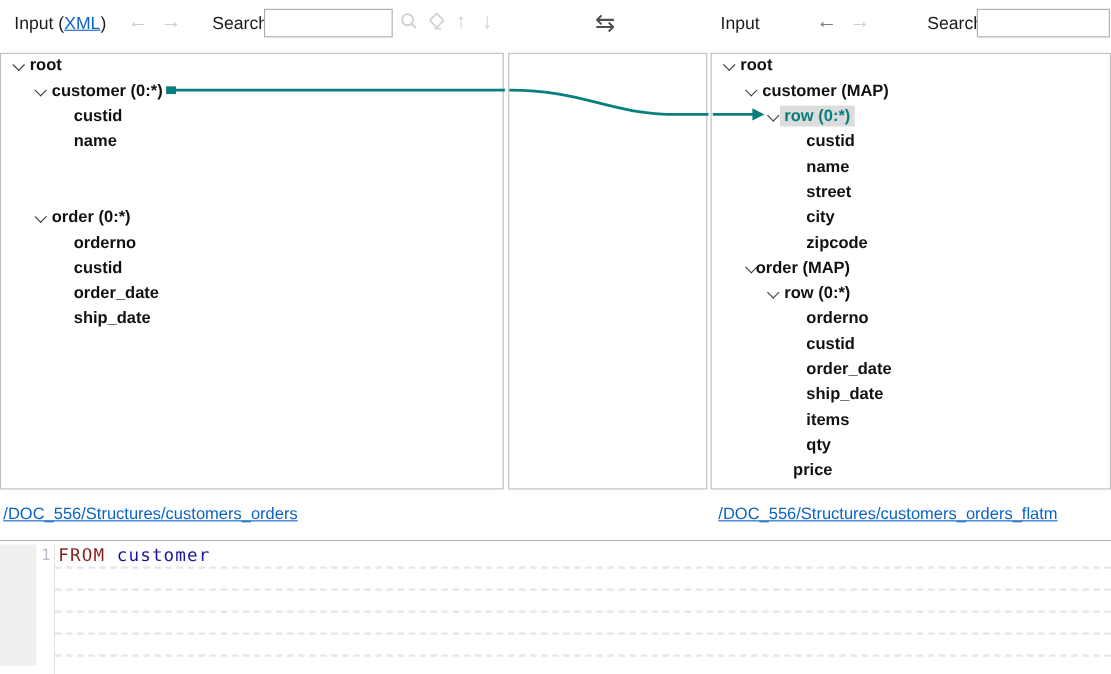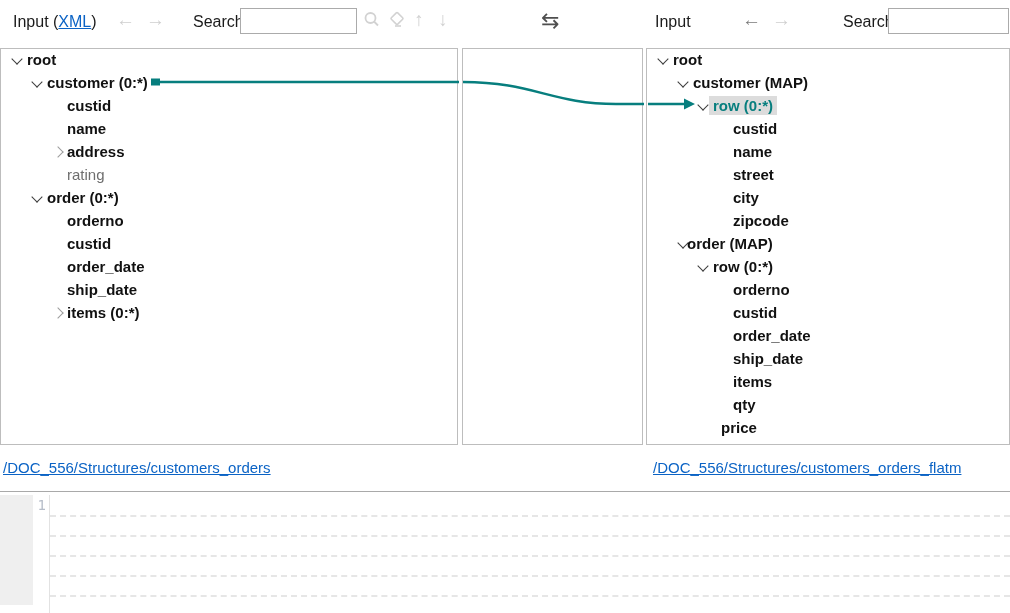--- a/index.html
+++ b/index.html
@@ -108,46 +108,35 @@
       <div class="tree-row" style="top: 23px;">
         <span class="chevron" style="left: 30px;"></span>
         <span class="tree-label" style="left: 47px;">customer (0:*)</span>
       </div>
       <div class="tree-row" style="top: 46px;">
         <span class="tree-label" style="left: 67px;">custid</span>
       </div>
       <div class="tree-row" style="top: 69px;">
         <span class="tree-label" style="left: 67px;">name</span>
       </div>
-      <div class="tree-row" style="top: 92px;">
-        <span class="chevron right" style="left: 50px;"></span>
-        <span class="tree-label" style="left: 67px;">address</span>
-      </div>
-      <div class="tree-row" style="top: 115px;">
-        <span class="tree-label muted" style="left: 67px;">rating</span>
-      </div>
       <div class="tree-row" style="top: 138px;">
         <span class="chevron" style="left: 30px;"></span>
         <span class="tree-label" style="left: 47px;">order (0:*)</span>
       </div>
       <div class="tree-row" style="top: 161px;">
         <span class="tree-label" style="left: 67px;">orderno</span>
       </div>
       <div class="tree-row" style="top: 184px;">
         <span class="tree-label" style="left: 67px;">custid</span>
       </div>
       <div class="tree-row" style="top: 207px;">
         <span class="tree-label" style="left: 67px;">order_date</span>
       </div>
       <div class="tree-row" style="top: 230px;">
         <span class="tree-label" style="left: 67px;">ship_date</span>
-      </div>
-      <div class="tree-row" style="top: 253px;">
-        <span class="chevron right" style="left: 50px;"></span>
-        <span class="tree-label" style="left: 67px;">items (0:*)</span>
       </div>
     </div>
   <div class="tree" id="tree-right">
       <div class="tree-row" style="top: 0px;">
         <span class="chevron" style="left: 10px;"></span>
         <span class="tree-label" style="left: 27px;">root</span>
       </div>
       <div class="tree-row" style="top: 23px;">
         <span class="chevron" style="left: 30px;"></span>
         <span class="tree-label" style="left: 47px;">customer (MAP)</span>
@@ -211,20 +200,21 @@
   </svg>
 
   <a class="doc-link" id="doc-link-left">/DOC_556/Structures/customers_orders</a>
   <a class="doc-link" id="doc-link-right">/DOC_556/Structures/customers_orders_flatm</a>
   <div id="footer-sep"></div>
 
   <div id="editor">
     <div id="gutter"></div>
     <div id="gutter-sep"></div>
     <div class="line-number">1</div>
+    <div id="code-line"><span class="tok-keyword">FROM</span><span class="tok-plain"> </span><span class="tok-identifier">customer</span></div>
     <div class="dash-line" style="top:23px;"></div>
     <div class="dash-line" style="top:43px;"></div>
     <div class="dash-line" style="top:63px;"></div>
     <div class="dash-line" style="top:83px;"></div>
     <div class="dash-line" style="top:103px;"></div>
   </div>
 
 </div>
 
 </body></html>

